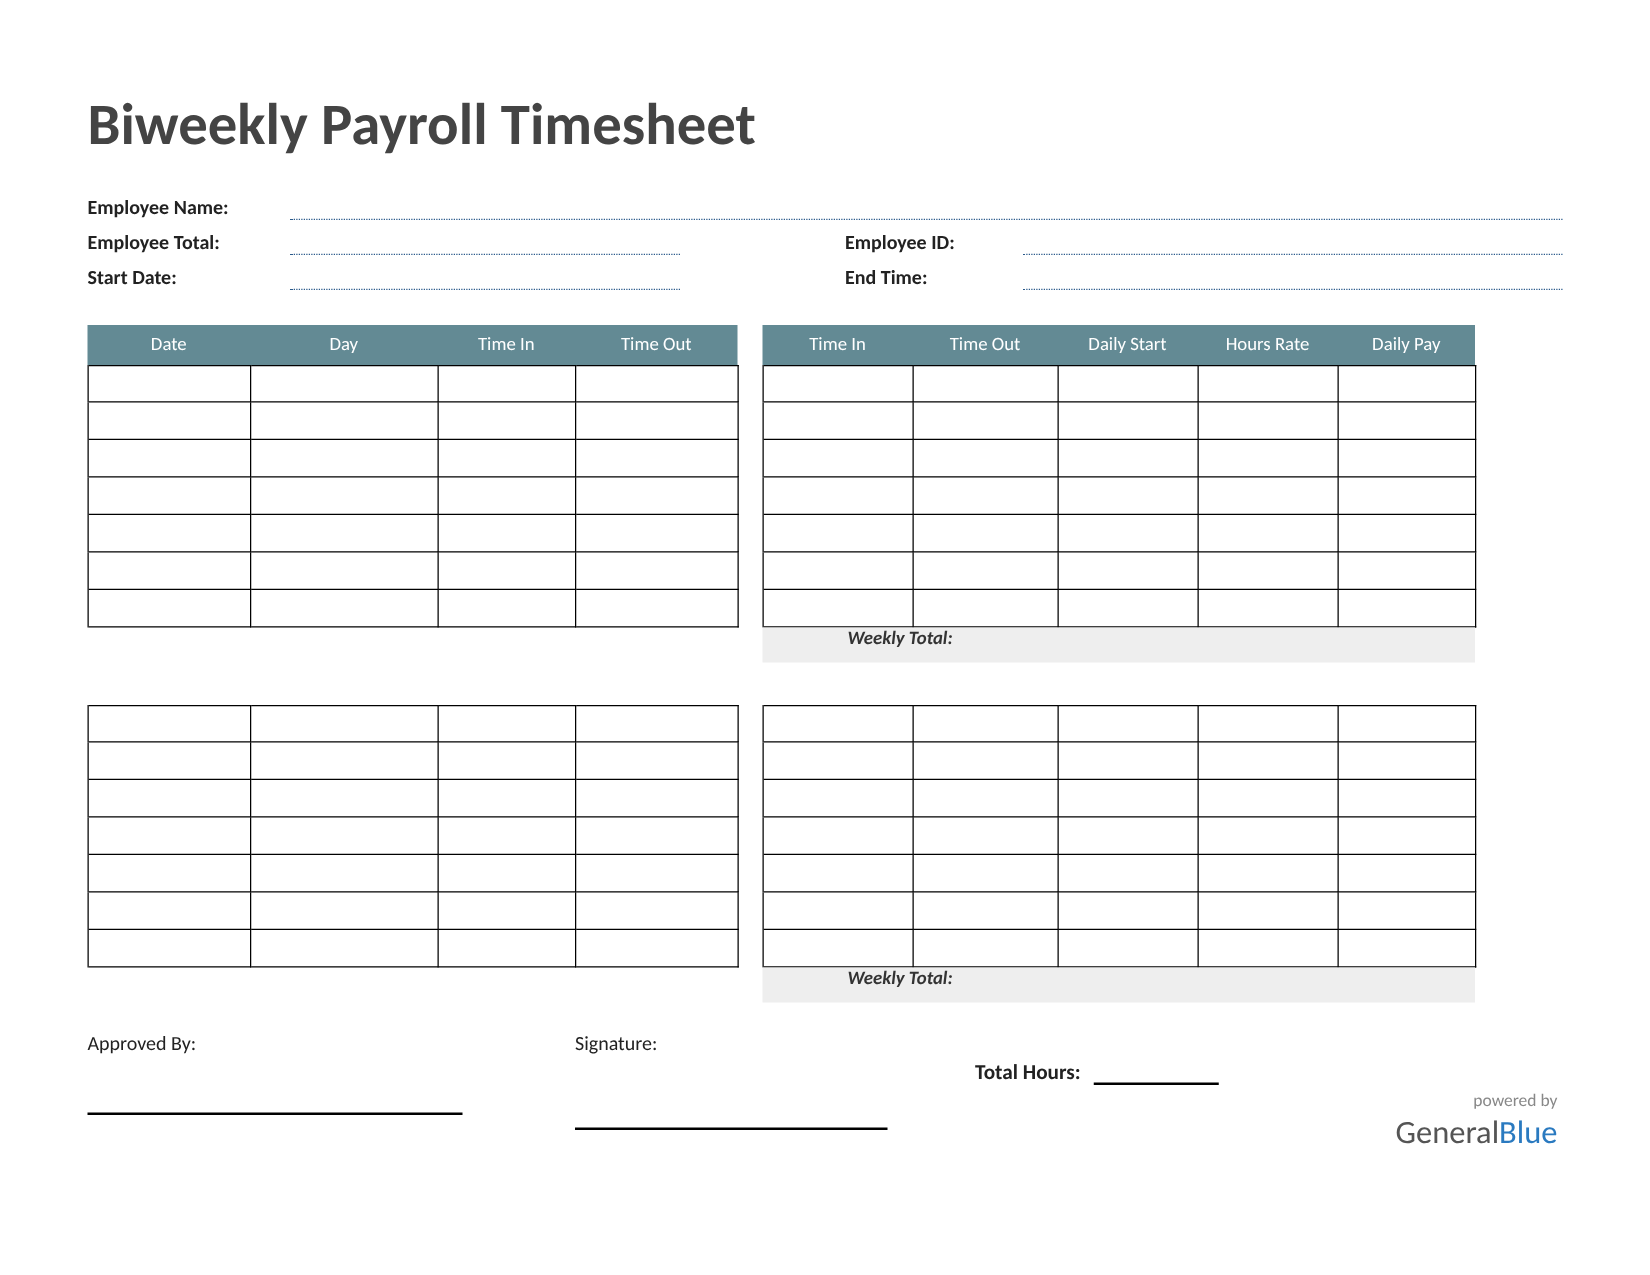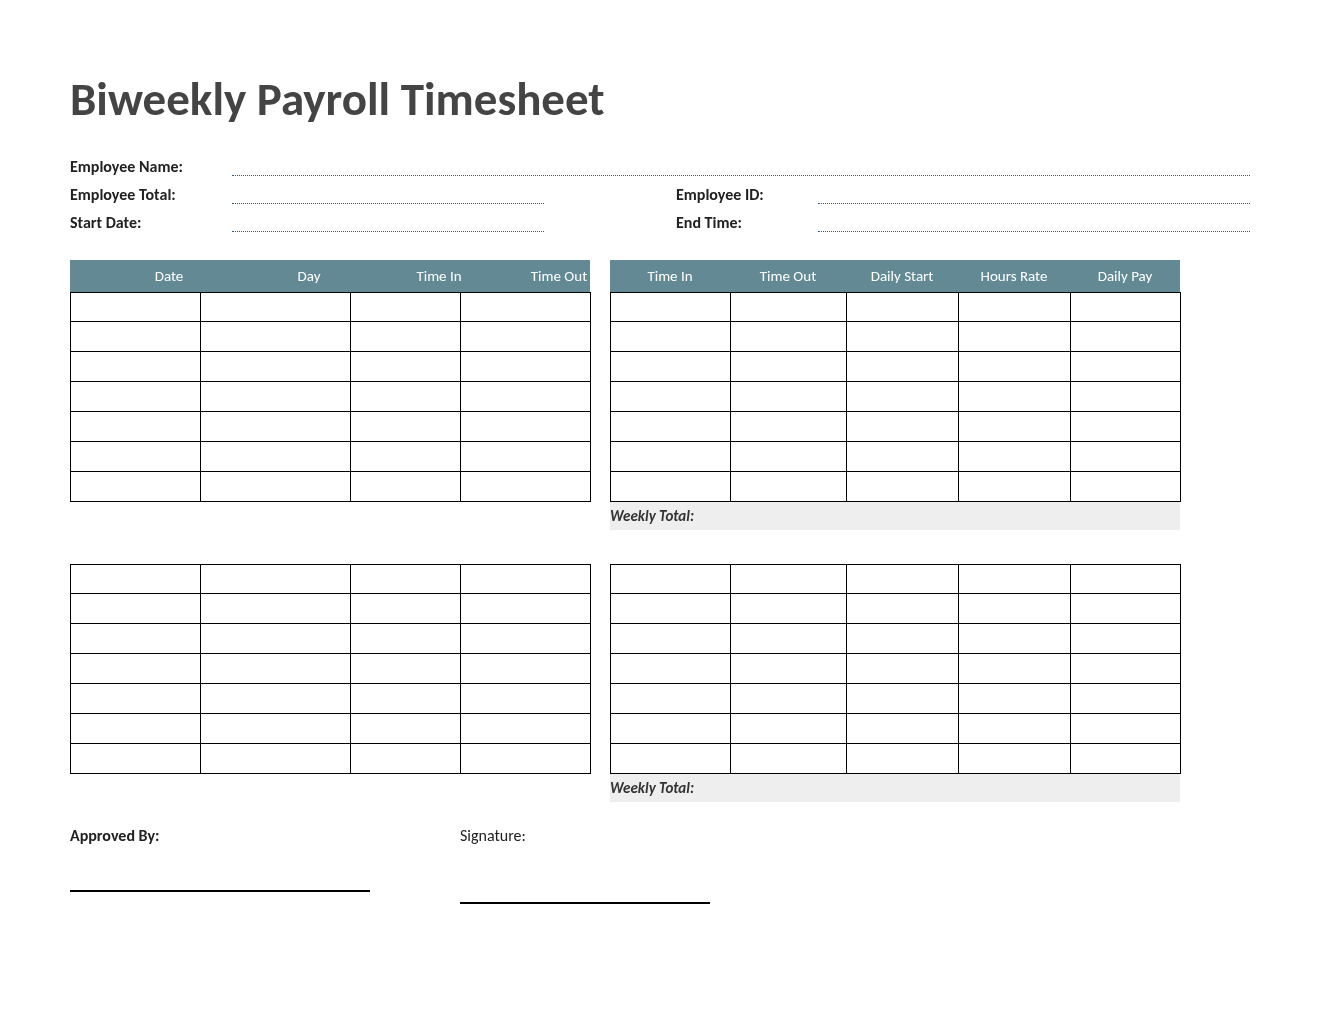--- a/index.html
+++ b/index.html
@@ -52,21 +52,21 @@
     display: flex;
     height: 32px;
   }
   .hdr-left, .hdr-right {
     display: flex;
     background: #638a94;
     color: #fff;
     font-size: 15px;
     align-items: center;
   }
-  .hdr-left { width: 520px; padding-left: 34px; }
+  .hdr-left { width: 520px; }
   .gap { width: 20px; }
   .hdr-right { width: 570px; }
   .hc { text-align: center; flex-shrink: 0; }
   .c-date   { width: 130px; }
   .c-day    { width: 150px; }
   .c-tin1   { width: 110px; }
   .c-tout1  { width: 130px; }
   .c-tin2   { width: 120px; }
   .c-tout2  { width: 116px; }
   .c-dtot   { width: 112px; }
@@ -94,37 +94,38 @@
 
   .weekly-total-row {
     display: flex;
     height: 28px;
   }
   .wt-spacer { width: 540px; }
   .wt-bar {
     width: 570px;
     background: #eee;
     display: flex;
-    align-items: center;
+    align-items: flex-start;
+    padding-left: 68px;
     font-size: 15px;
     font-style: italic;
     font-weight: 700;
     color: #333;
   }
 
   .between-weeks { height: 34px; }
 
   .footer {
     display: flex;
     margin-top: 18px;
     font-size: 16px;
     color: #222;
   }
   .footer .col { display: flex; flex-direction: column; }
-  .footer .approved { width: 390px; font-weight: bold; }
+  .footer .approved { width: 390px; }
   .footer .sig { width: 270px; gap: 12px; }
   .footer .labelrow { height: 26px; margin-top:6px; }
   .footer .uline {
     border-bottom: 2px solid #000;
     height: 30px;
     width: 300px;
     margin-top: 10px;
   }
   .footer .uline.short { width: 250px; }
 
@@ -448,14 +449,26 @@
 
   <div class="footer">
     <div class="col approved">
       <div class="labelrow">Approved By:</div>
       <div class="uline"></div>
     </div>
     <div class="col sig">
       <div class="labelrow">Signature:</div>
       <div class="uline short"></div>
     </div>
+    <div class="totals-right">
+      <div class="th-row">
+        <div class="th-label">Total Hours:</div>
+        <div class="th-line"></div>
+      </div>
+      <div class="branding">
+        <div class="pow">powered by</div>
+        <div class="logo">
+          <span>General</span><span class="blue">Blue</span>
+        </div>
+      </div>
+    </div>
   </div>
 </div>
 
 </body></html>

